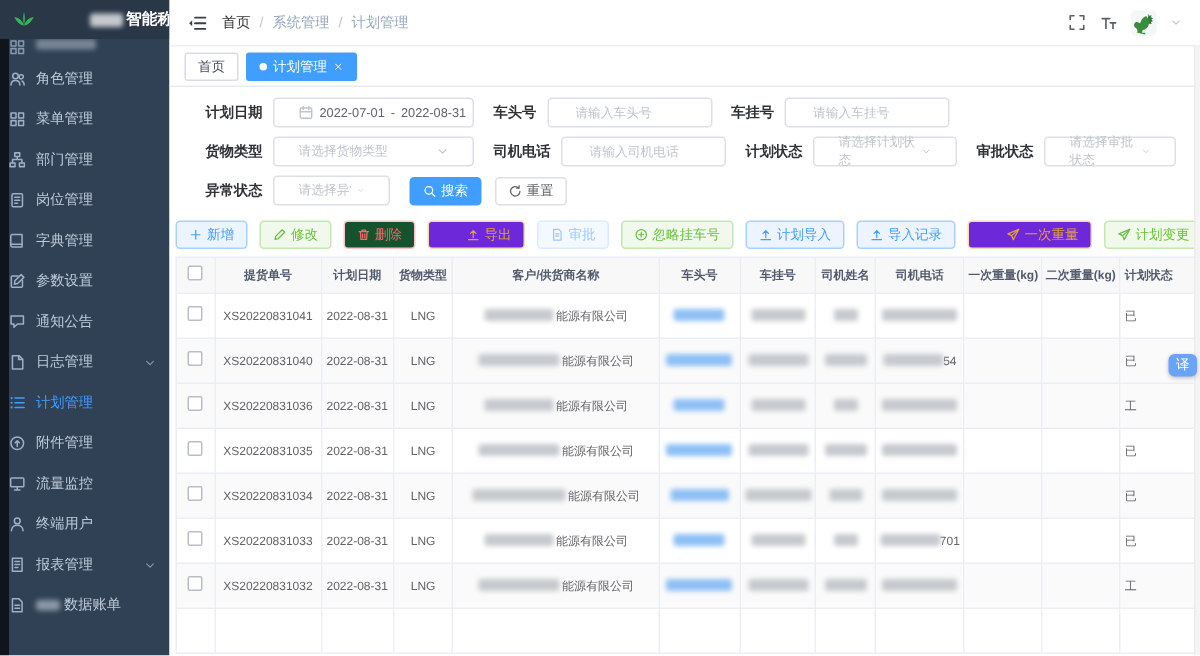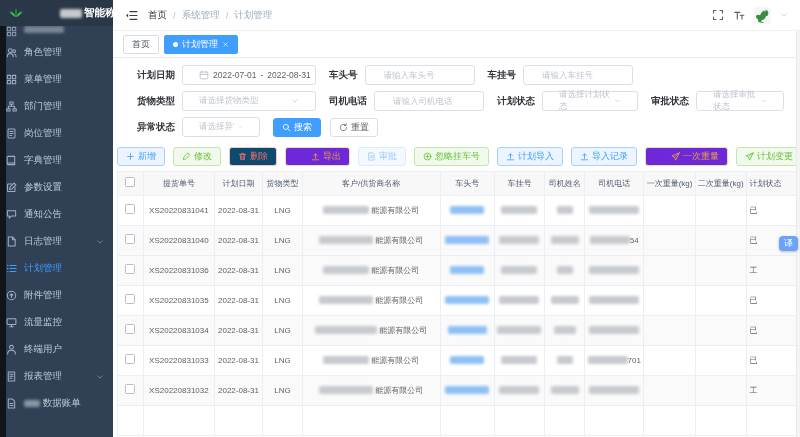--- a/index.html
+++ b/index.html
@@ -55,37 +55,37 @@
   .inp input::placeholder{color:#bfc4cc;}
   .inp .cal{width:10px;height:10px;color:#c0c4cc;display:inline-flex;flex:0 0 10px;}
   .inp .chev{margin-left:auto;width:8px;height:8px;color:#c0c4cc;display:inline-flex;}
   .date-text{color:#606266;white-space:nowrap;}
   .btn{display:inline-flex;align-items:center;gap:3px;height:19px;padding:0 8px;border-radius:3px;font-size:9px;
        border:1px solid #dcdfe6;background:#fff;color:#606266;cursor:pointer;white-space:nowrap;box-sizing:border-box;}
   .btn .bi{width:9px;height:9px;display:inline-flex;}
   .btn.solid{background:#409eff;border-color:#409eff;color:#fff;}
   .btn.primary{color:#409eff;border-color:#a8d2fd;background:#ecf5ff;}
   .btn.success{color:#67c23a;border-color:#c2e7b0;background:#f0f9eb;}
-  .btn.danger{color:#f56c6c;border-color:#fbc4c4;background:#0c4a6e;}
+  .btn.danger{color:#f56c6c;border-color:#fbc4c4;background:#14532d;}
   .btn.warning{color:#e6a23c;border-color:#f5dab1;background:#6d28d9;padding-left:25px;}
   .btn.disabled{color:#97c9fd;border-color:#d9ecff;background:#f3f9ff;}
 
   
   .toolbar{display:flex;align-items:center;gap:8px;padding:4px 4px 0 4px;}
   .toolbar .spacer{flex:1;}
   .mini{width:16px;height:16px;border-radius:50%;border:1px solid #dcdfe6;background:#fff;color:#606266;
         display:inline-flex;align-items:center;justify-content:center;cursor:pointer;flex:0 0 16px;}
   .mini .bi{width:9px;height:9px;display:inline-flex;}
 
   
   .table-wrap{margin:5px 3px 0 4px;overflow:hidden;border-top:1px solid #ebeef5;border-left:1px solid #ebeef5;}
   table{border-collapse:collapse;table-layout:fixed;font-size:8px;color:#606266;}
   th,td{border-right:1px solid #ebeef5;border-bottom:1px solid #ebeef5;text-align:center;padding:0 2px;
         overflow:hidden;white-space:nowrap;height:30px;box-sizing:border-box;}
-  th{background:#f8f8f9;color:#515a6e;font-weight:normal;height:23px;}
+  th{background:#f8f8f9;color:#515a6e;font-weight:bold;height:23px;}
   tr.stripe td{background:#fafafa;}
   .cb{width:8px;height:8px;border:1px solid #b9bec6;border-radius:1.5px;background:#fff;display:inline-block;cursor:pointer;}
   td.status,th.status{text-align:left;padding-left:3px;}
 
   
   .vstrip{position:absolute;right:0;top:30px;bottom:0;width:3px;background:#f4f4f4;border-left:1px solid #ececec;}
   .fbadge{position:absolute;right:2px;top:236px;width:19px;height:15px;background:#6ba3f8;color:#fff;font-size:9px;
           border-radius:4px;display:flex;align-items:center;justify-content:center;box-shadow:0 1px 3px rgba(0,0,0,.25);
           cursor:pointer;z-index:9;}
   svg{display:block;}

